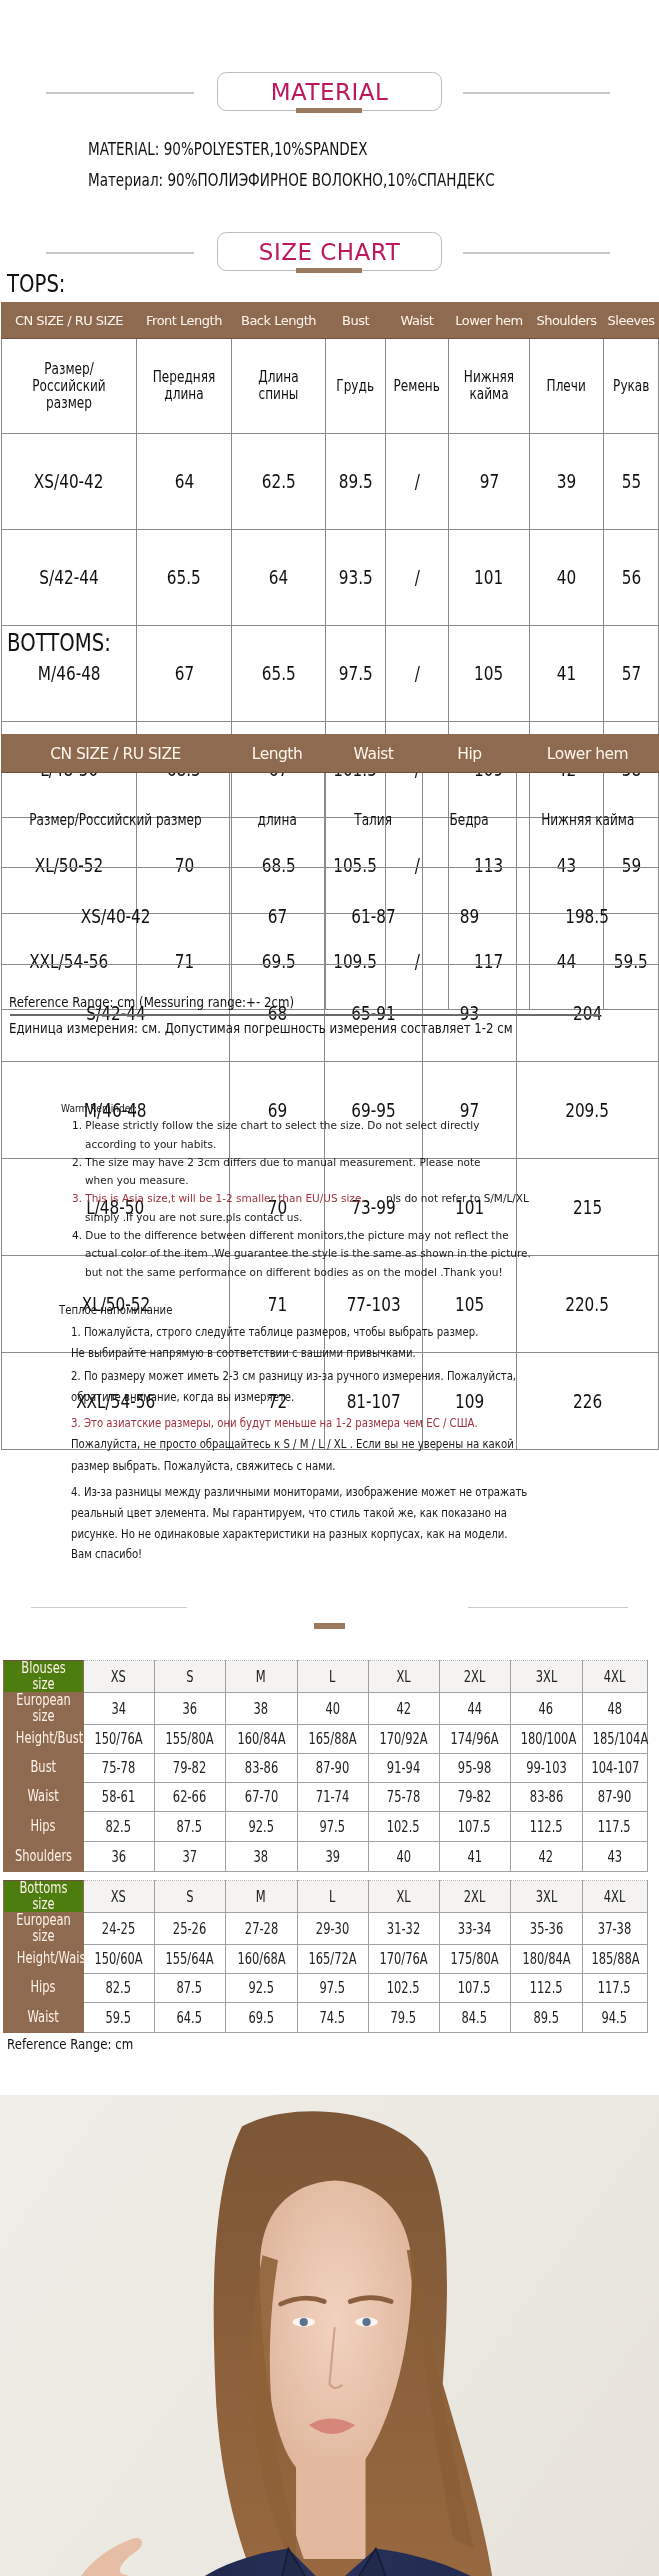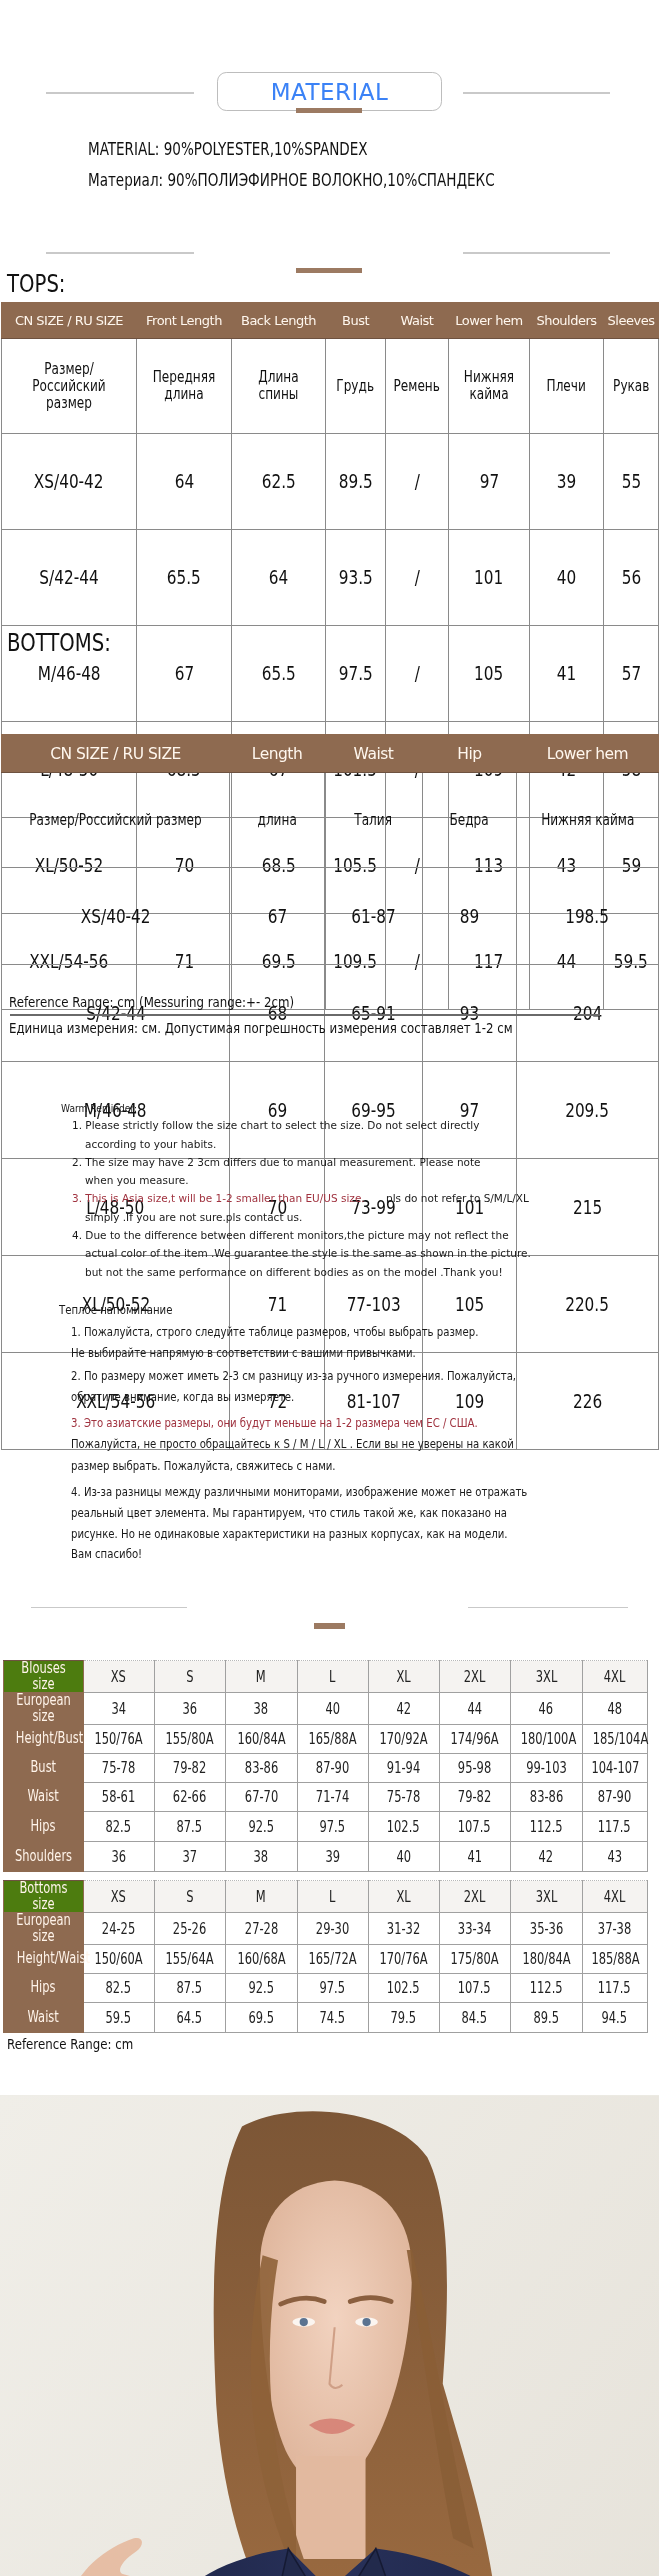--- a/index.html
+++ b/index.html
@@ -3,21 +3,21 @@
 <meta charset="utf-8">
 <style>
   * { box-sizing: border-box; margin: 0; padding: 0; }
   html, body { width: 659px; background: #ffffff; }
   body { position: relative; height: 3011px; overflow: hidden; font-family: "Liberation Sans", "DejaVu Sans", sans-serif; color: #111; }
 
   
   .sec-title { position: absolute; left: 0; width: 659px; height: 41px; }
   .sec-title .line { position: absolute; top: 20px; height: 1.5px; background: #c9c9c9; }
   .sec-title .pill { position: absolute; top: 0; height: 39px; border: 1px solid #bdbdbd; border-radius: 9.3px; background: #fff;
-    display: flex; align-items: center; justify-content: center; font-size: 23px; letter-spacing: 0.5px; color: #3b82f6;
+    display: flex; align-items: center; justify-content: center; font-size: 23px; letter-spacing: 0.5px; color: #be185d;
     font-family: "DejaVu Sans", sans-serif; font-weight: normal; }
   .sec-title .accent { position: absolute; top: 36px; height: 5.2px; background: #9c7a62; }
 
   .material-text { position: absolute; left: 88px; font-size: 17.5px; color: #111; font-family: "DejaVu Sans Condensed", "DejaVu Sans", sans-serif; transform: scaleX(0.86); transform-origin: left center; white-space: nowrap; }
 
   .group-label { position: absolute; left: 7.2px; font-size: 24px; color: #111; font-family: "DejaVu Sans", sans-serif; transform: scaleX(0.82); transform-origin: left center; }
 
   table.grid { position: absolute; border-collapse: collapse; table-layout: fixed; }
   table.grid td, table.grid th { border: 1px solid #8a8a8a; text-align: center; vertical-align: middle; font-weight: normal; overflow: hidden; }
   table.grid thead th { background: #8e6a50; color: #fff7ee; border-color: #8e6a50; border-bottom: 1px solid #6e5240; font-family: "DejaVu Sans", sans-serif; white-space: nowrap; }
@@ -70,20 +70,23 @@
   </div>
   <div class="accent" style="left:296px; width:66px;"></div>
   <div class="line" style="left:463px; width:147px;"></div>
 </div>
 
 <div class="material-text" style="top:139px;">MATERIAL: 90%POLYESTER,10%SPANDEX</div>
 <div class="material-text" style="top:170px;">Материал:  90%ПОЛИЭФИРНОЕ ВОЛОКНО,10%СПАНДЕКС</div>
 
 <div class="sec-title" style="top:232px;">
   <div class="line" style="left:46px; width:148px;"></div>
+  <div class="pill" style="left:217px; width:225px;">
+    <span>SIZE CHART</span>
+  </div>
   <div class="accent" style="left:296px; width:66px;"></div>
   <div class="line" style="left:463px; width:147px;"></div>
 </div>
 
 <div class="group-label" style="top:270px;">TOPS:</div>
 
 <table class="grid" id="tops-table">
   <colgroup>
     <col style="width:135px">
       <col style="width:95px">

